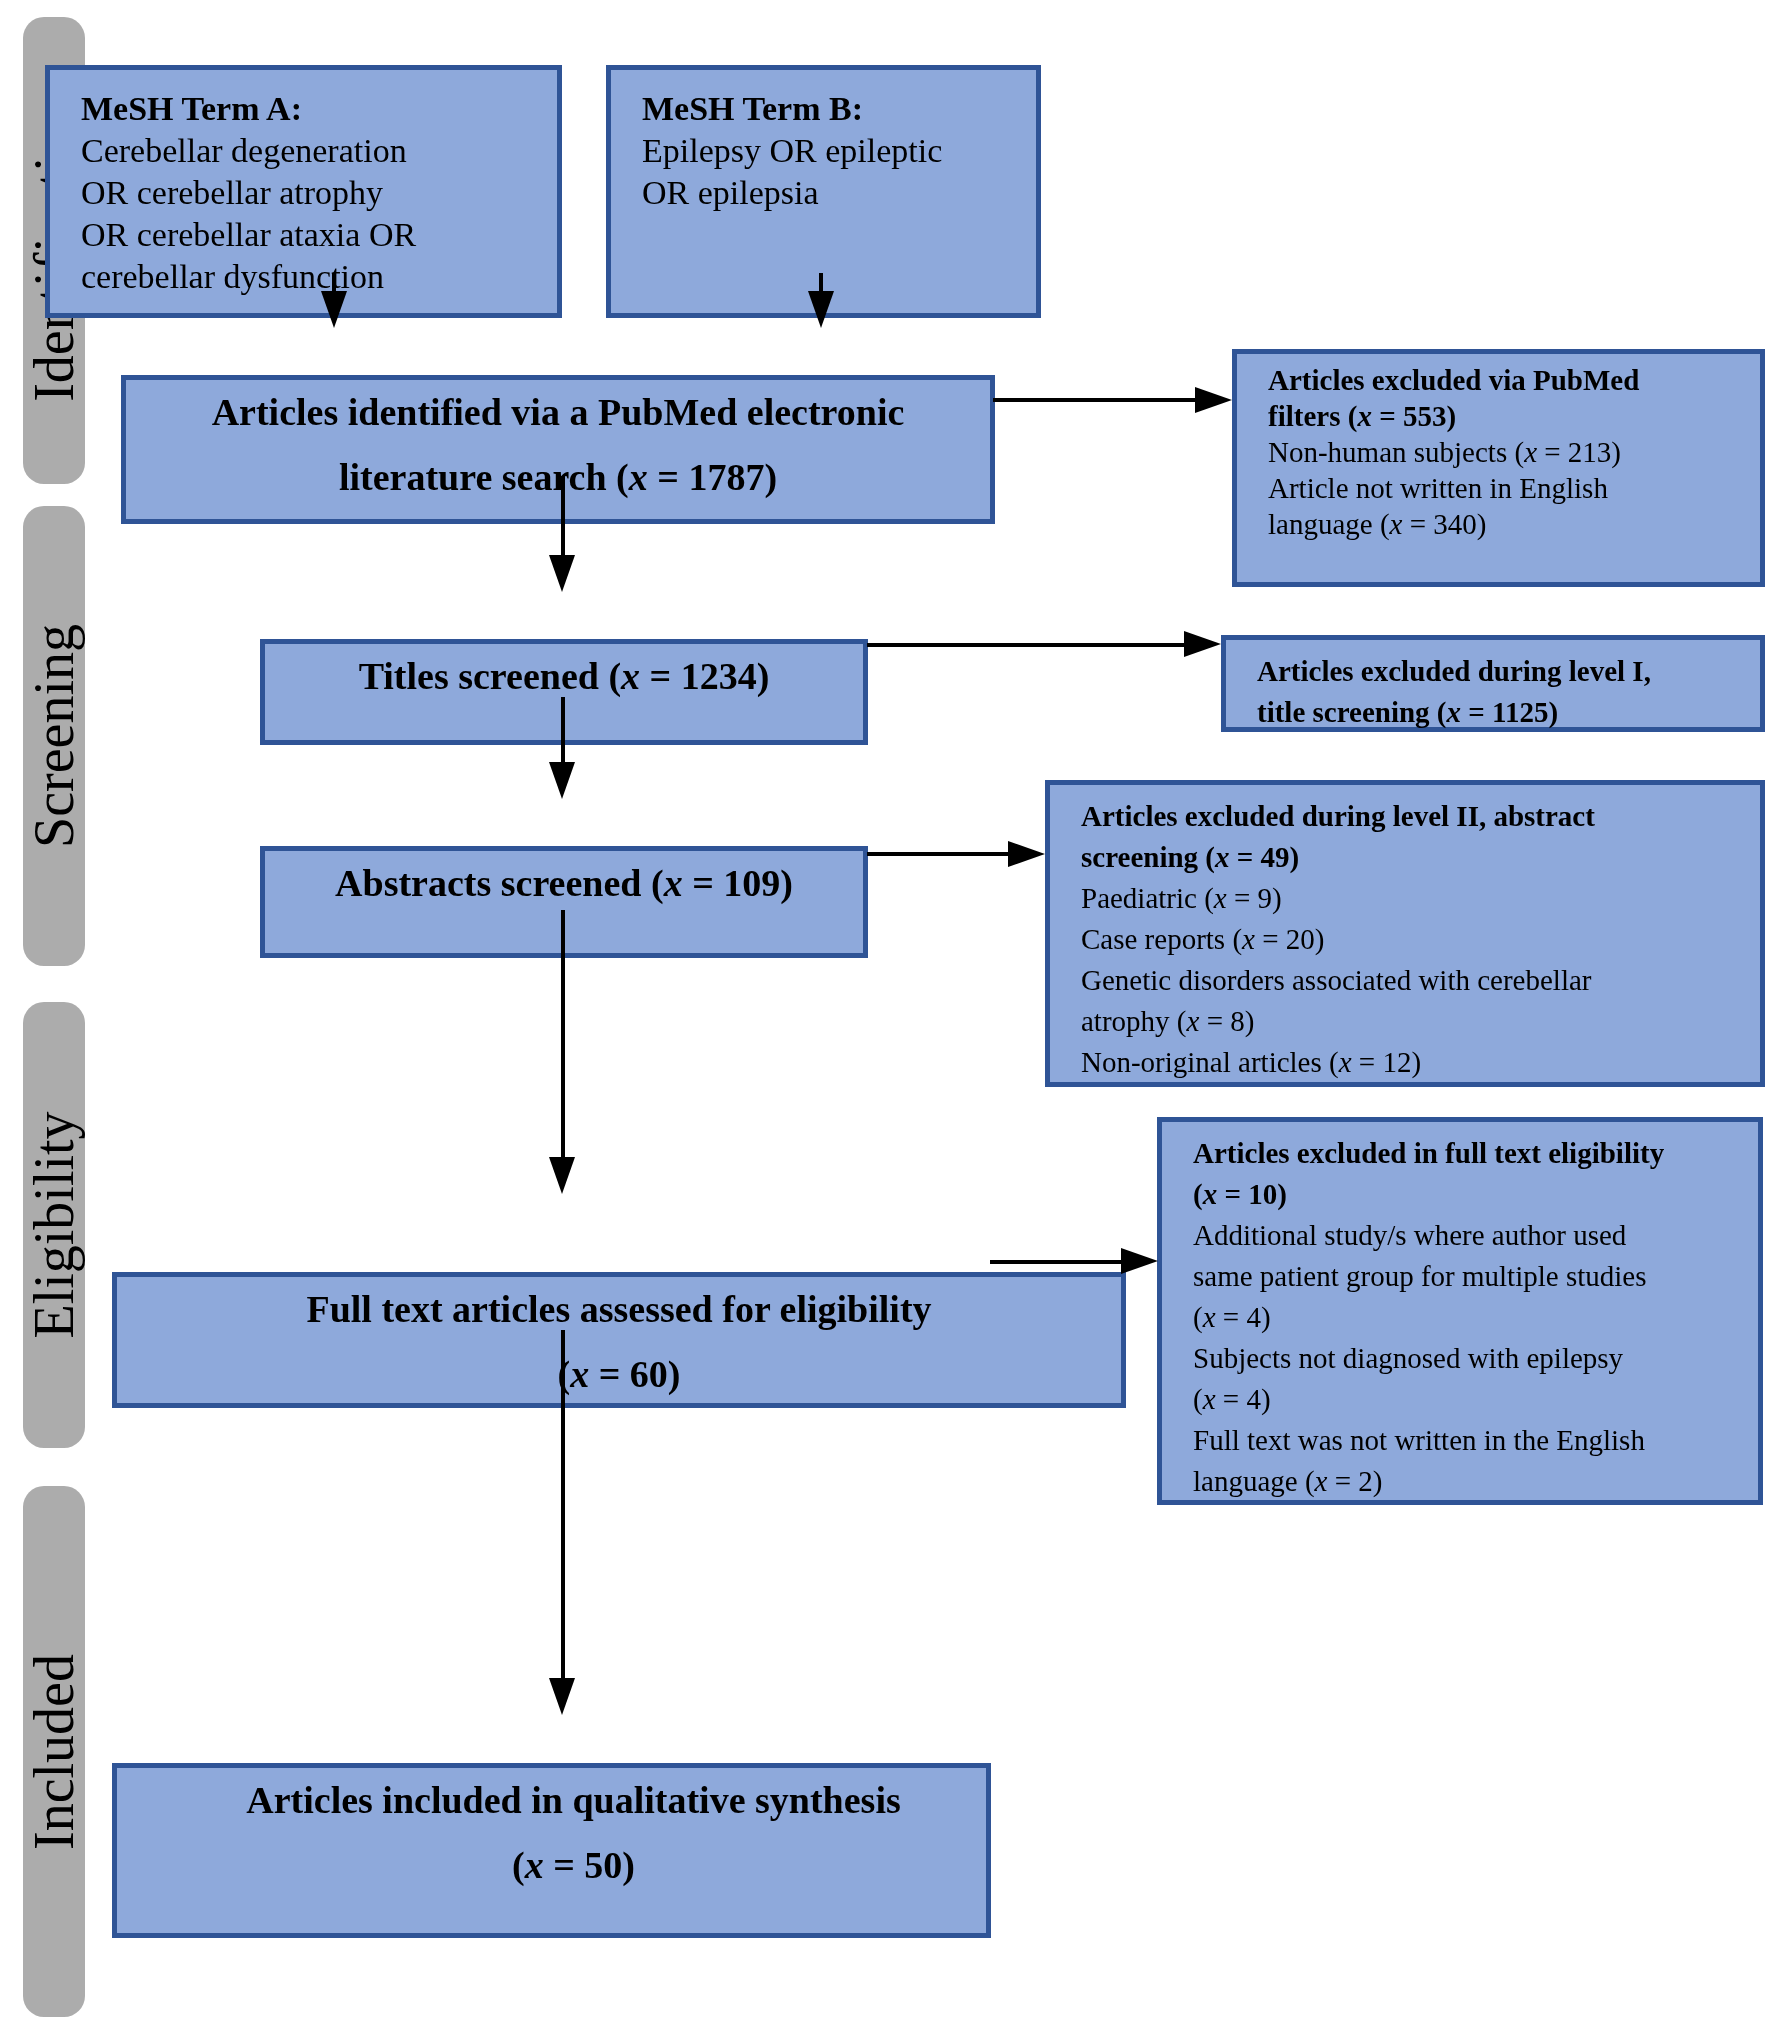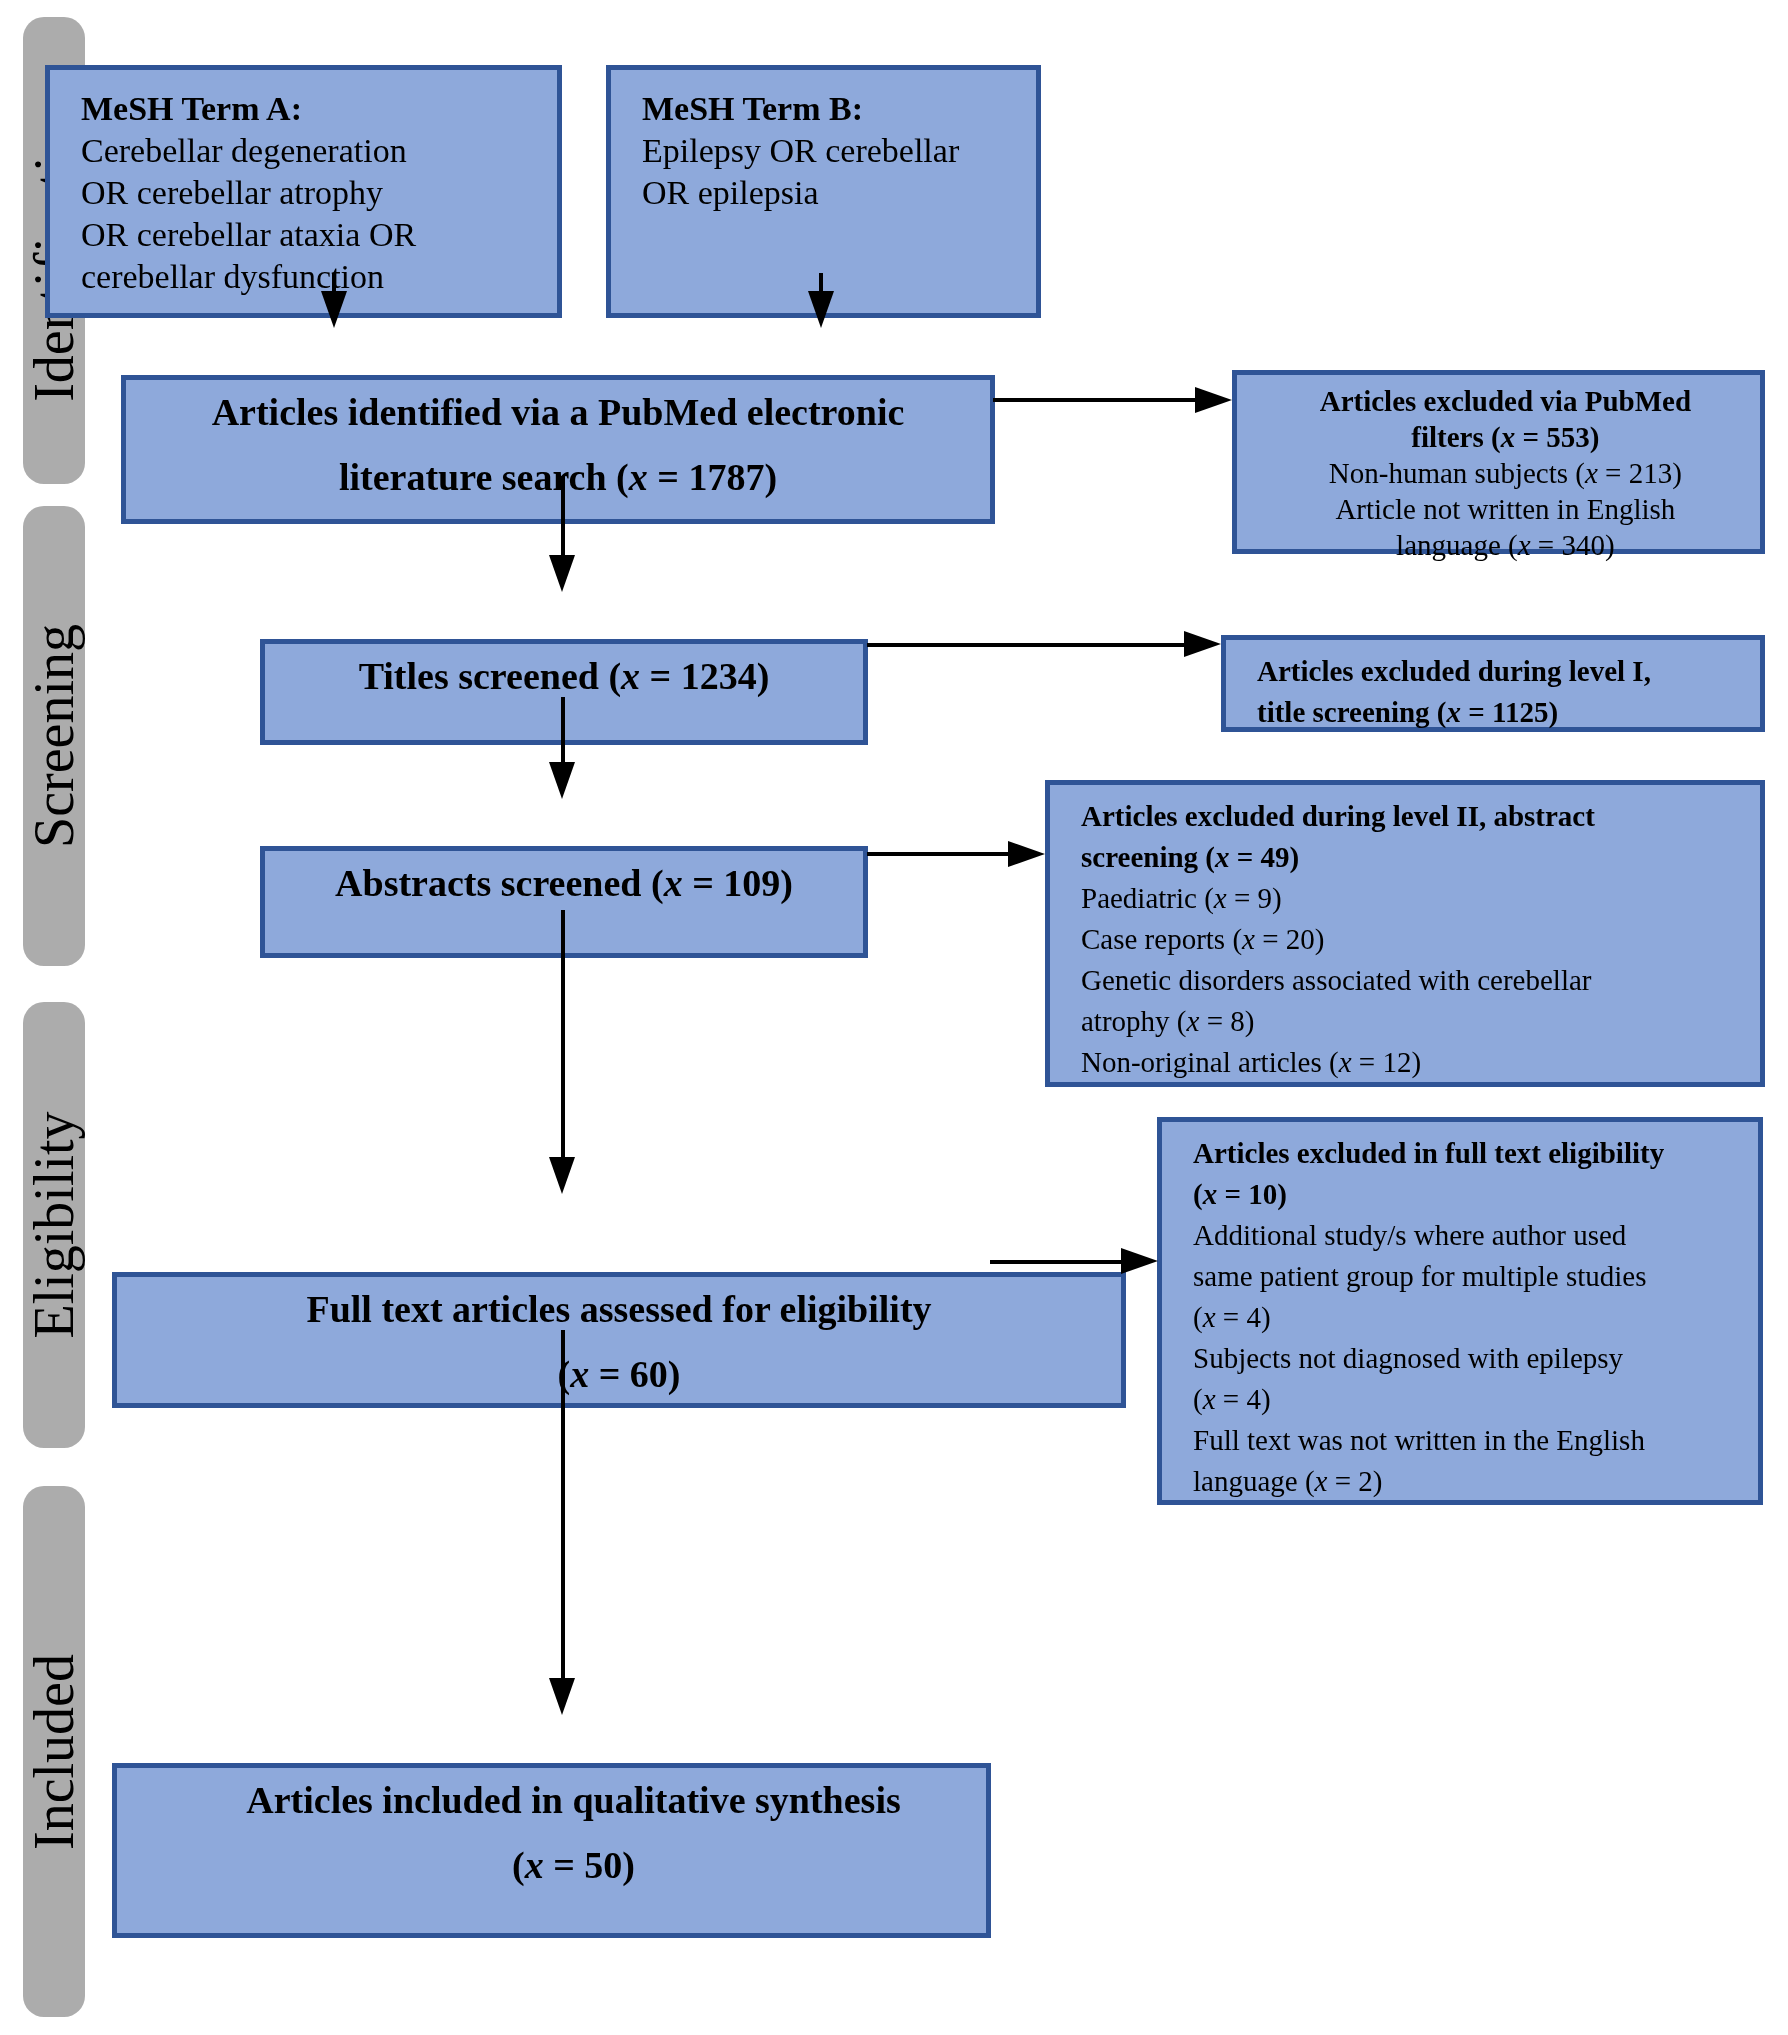--- a/index.html
+++ b/index.html
@@ -63,21 +63,21 @@
 
   .box-excl{padding:11.2px 17.3px 0 31px;}
   .box-excl .line{font-size:29px;line-height:41px;}
   .box-excl.tight{padding-top:7.8px;}
   .box-excl.tight .line{line-height:36px;}
 
   
   #box-mesh-a      {left:45px;  top:17.3px;   width:517px; height:253px;}
   #box-mesh-b      {left:606px; top:17.3px;   width:435px; height:253px;}
   #box-identified  {left:121px;  top:327px;  width:874px; height:149px;}
-  #box-excl-filters{left:1232px; top:322px;  width:533px; height:184px;text-align:center;}
+  #box-excl-filters{left:1232px; top:301px;  width:533px; height:238px;}
   #box-titles      {left:260px;  top:591px; width:608px; height:106px;}
   #box-excl-level1 {left:1221px; top:587px; width:544px; height:97px;}
   #box-abstracts   {left:260px;  top:798px; width:608px; height:112px;}
   #box-excl-level2 {left:1045px; top:732px; width:720px; height:307px;}
   #box-fulltext    {left:112px;  top:1224px; width:1014px; height:136px;}
   #box-excl-ft     {left:1157px; top:1069px; width:606px; height:388px;}
   #box-included    {left:112px;  top:1715px; width:879px; height:175px;padding-left:44px;}
 
   
   .vline{position:absolute;width:3.5px;background:var(--arrow);}
@@ -111,21 +111,21 @@
 
   <div id="box-mesh-a" class="fbox box-mesh">
       <div class="line bold">MeSH Term A:</div>
       <div class="line">Cerebellar degeneration</div>
       <div class="line">OR cerebellar atrophy</div>
       <div class="line">OR cerebellar ataxia OR</div>
       <div class="line">cerebellar dysfunction</div>
     </div>
   <div id="box-mesh-b" class="fbox box-mesh">
       <div class="line bold">MeSH Term B:</div>
-      <div class="line">Epilepsy OR cerebellar</div>
+      <div class="line">Epilepsy OR epileptic</div>
       <div class="line">OR epilepsia</div>
     </div>
   <div id="box-identified" class="fbox box-center">
       <div class="line bold">Articles identified via a PubMed electronic</div>
       <div class="line bold">literature search (<i class="vx">x</i> = 1787)</div>
     </div>
   <div id="box-excl-filters" class="fbox box-excl tight">
       <div class="line bold">Articles excluded via PubMed</div>
       <div class="line bold">filters (<i class="vx">x</i> = 553)</div>
       <div class="line">Non-human subjects (<i class="vx">x</i> = 213)</div>

